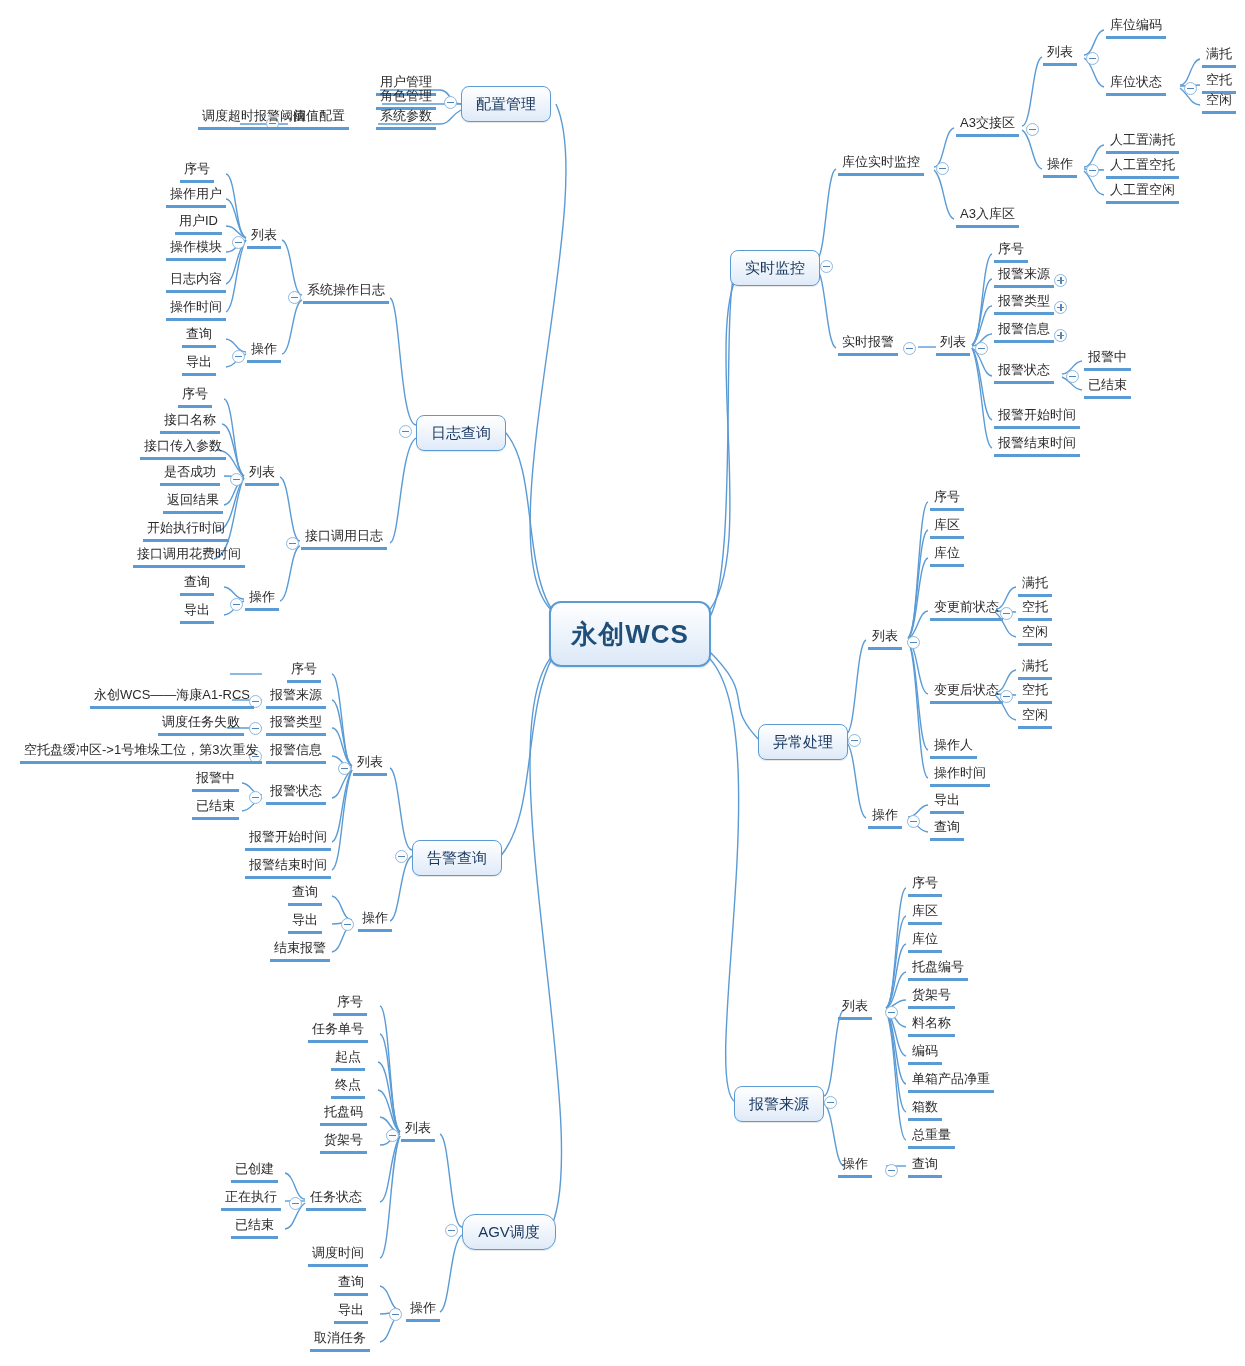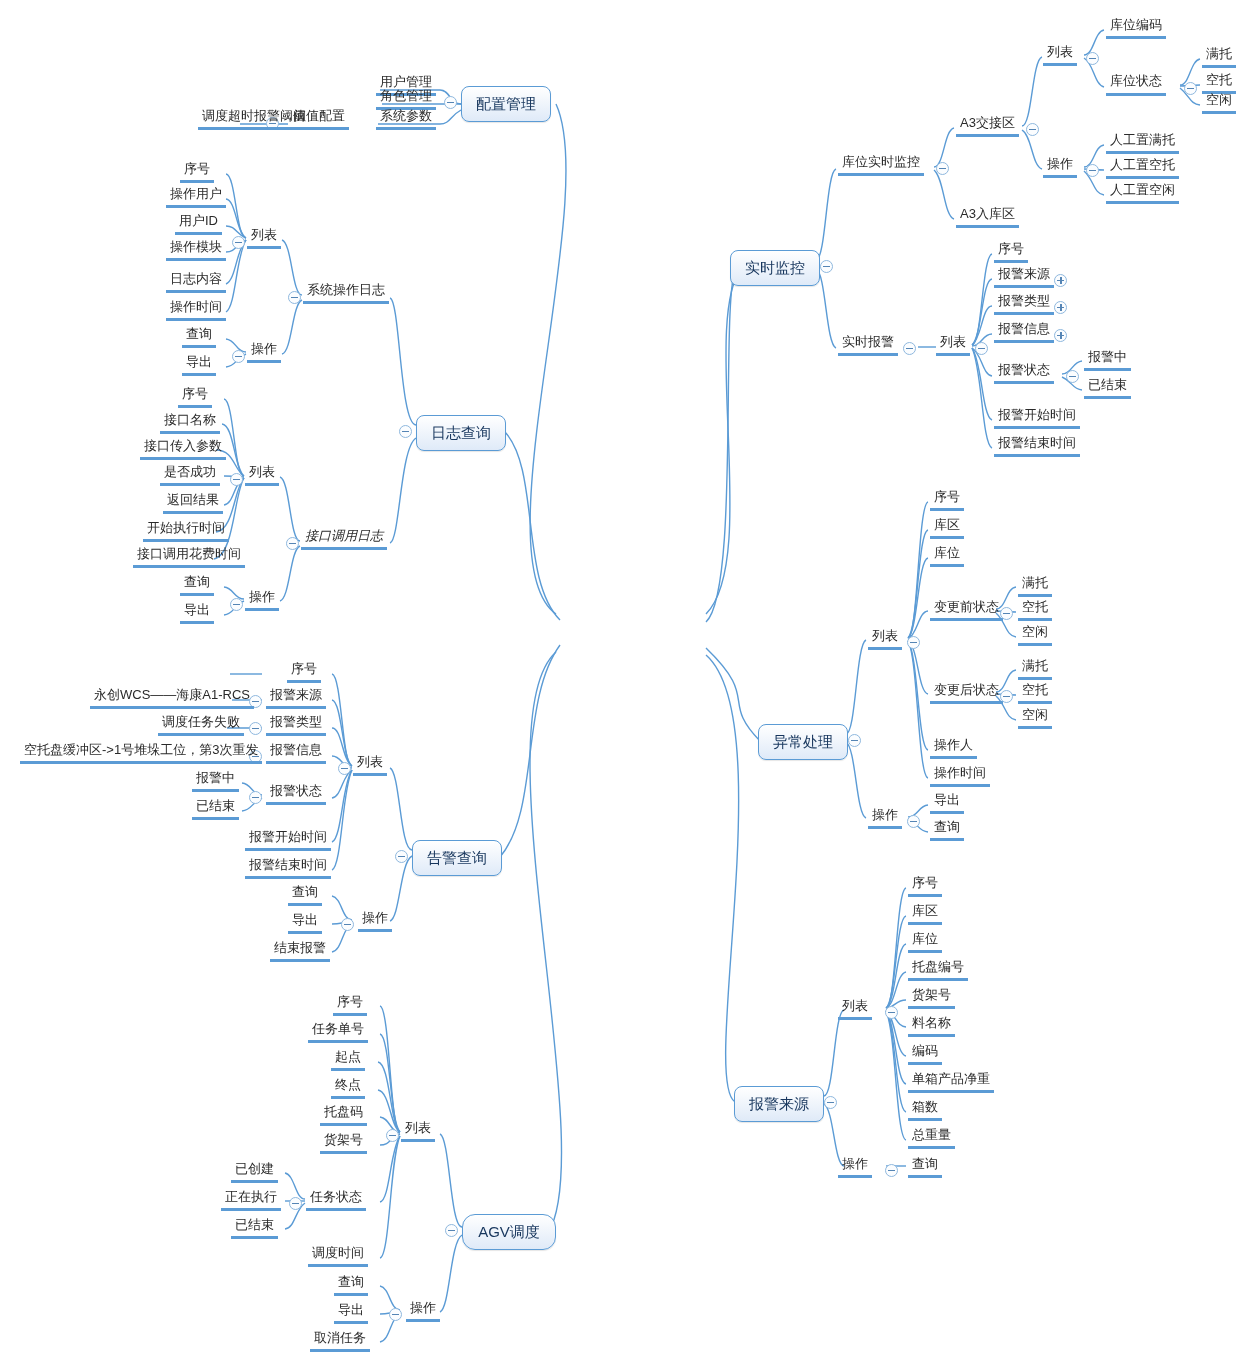--- a/index.html
+++ b/index.html
@@ -227,20 +227,23 @@
       <path d="M886 1010 C 896 1014 896 1026 906 1027"></path>
       <path d="M886 1011 C 896 1018 896 1054 906 1056"></path>
       <path d="M886 1011 C 896 1024 896 1082 906 1084"></path>
       <path d="M886 1011 C 896 1028 896 1110 906 1112"></path>
       <path d="M886 1011 C 896 1032 896 1138 906 1140"></path>
 
       <path d="M886 1166 L 906 1166"></path>
     </g>
   </svg>
 
+  <div class="root" style="left:549px;top:601px;width:158px;height:62px;">
+    <span>永创WCS</span>
+  </div>
 
   <div class="branch" style="left:461px;top:86px;width:88px;height:34px;">
     <span>配置管理</span>
   </div>
   <div class="tgl" style="left:444px;top:96px;"></div>
 
   <div class="branch" style="left:416px;top:415px;width:88px;height:34px;">
     <span>日志查询</span>
   </div>
   <div class="tgl" style="left:399px;top:425px;"></div>
@@ -303,21 +306,21 @@
     <span>操作时间</span></div>
 
   <div class="node" style="left:247px;top:341px;">
     <span>操作</span></div>
   <div class="tgl" style="left:232px;top:350px;"></div>
   <div class="node" style="left:182px;top:326px;">
     <span>查询</span></div>
   <div class="node" style="left:182px;top:354px;">
     <span>导出</span></div>
 
-  <div class="node" style="left:301px;top:528px;font-style:italic;">
+  <div class="node" style="left:301px;top:528px;">
     <span>接口调用日志</span></div>
   <div class="tgl" style="left:286px;top:537px;"></div>
 
   <div class="node" style="left:245px;top:464px;">
     <span>列表</span></div>
   <div class="tgl" style="left:230px;top:473px;"></div>
   <div class="node" style="left:178px;top:386px;">
     <span>序号</span></div>
   <div class="node" style="left:160px;top:412px;">
     <span>接口名称</span></div>
@@ -435,21 +438,21 @@
     <span>A3交接区</span></div>
   <div class="tgl" style="left:1026px;top:123px;"></div>
   <div class="node" style="left:956px;top:206px;">
     <span>A3入库区</span></div>
 
   <div class="node" style="left:1043px;top:44px;">
     <span>列表</span></div>
   <div class="tgl" style="left:1086px;top:52px;"></div>
   <div class="node" style="left:1106px;top:17px;">
     <span>库位编码</span></div>
-  <div class="node" style="left:1106px;top:74px;font-family:Liberation Mono, monospace;">
+  <div class="node" style="left:1106px;top:74px;">
     <span>库位状态</span></div>
   <div class="tgl" style="left:1184px;top:82px;"></div>
   <div class="node" style="left:1202px;top:46px;">
     <span>满托</span></div>
   <div class="node" style="left:1202px;top:72px;">
     <span>空托</span></div>
   <div class="node" style="left:1202px;top:92px;">
     <span>空闲</span></div>
 
   <div class="node" style="left:1043px;top:156px;">

